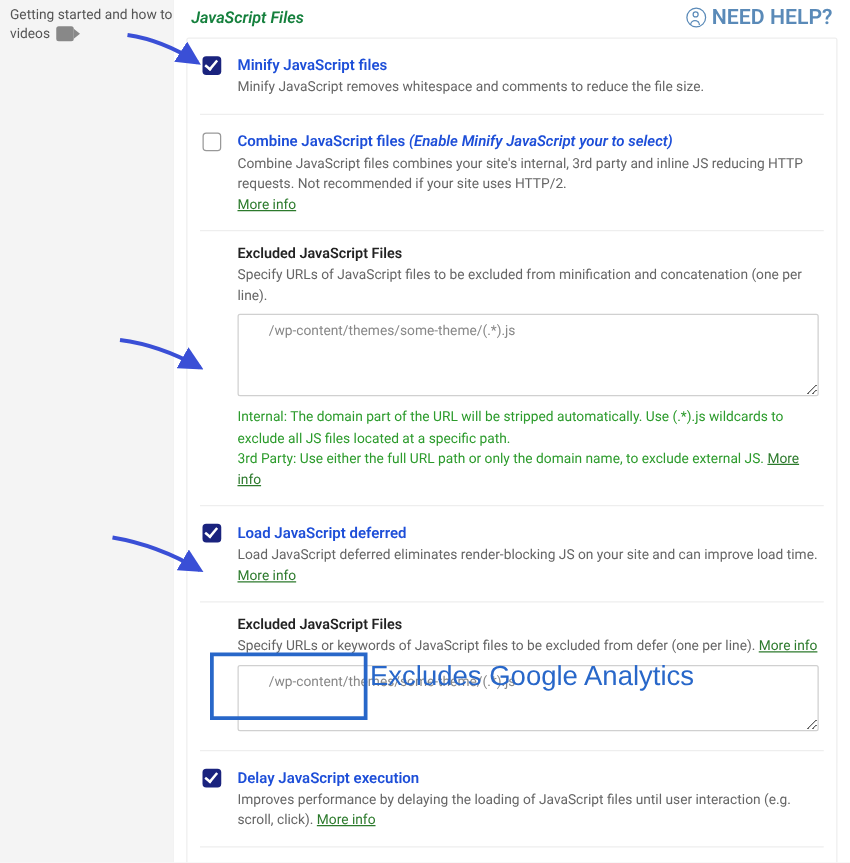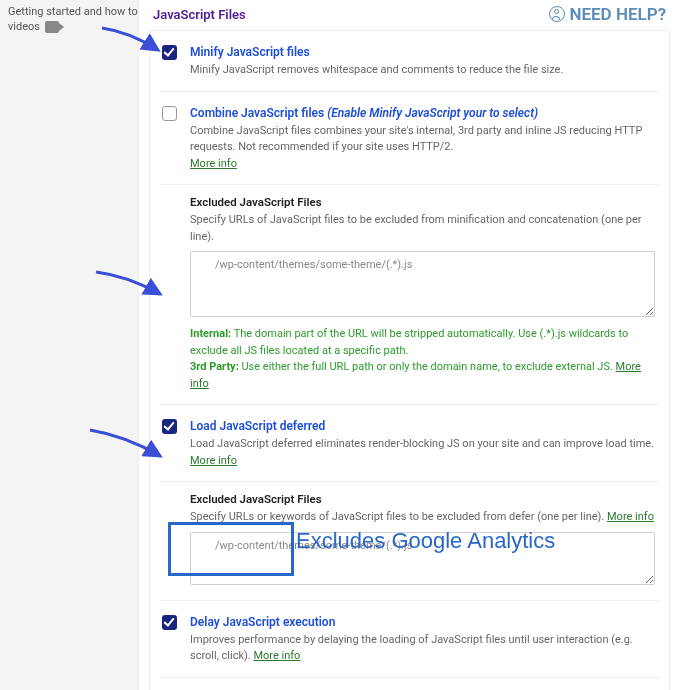--- a/index.html
+++ b/index.html
@@ -2,41 +2,41 @@
 <html><head>
 <meta charset="utf-8">
 <style>
   html,body{margin:0;padding:0;font-family:-apple-system,BlinkMacSystemFont,"Segoe UI",Roboto,Arial,sans-serif;font-size:12px;color:#333;background:#f4f4f4;}
   .page{width:680px;height:690px;position:relative;overflow:hidden;}
   .sidebar{position:absolute;left:0;top:0;width:132px;padding:4px 8px;color:#555;font-size:11px;line-height:1.4;}
   .sidebar .vidicon{display:inline-block;width:14px;height:12px;background:#888;border-radius:2px;vertical-align:middle;margin-left:2px;position:relative;}
   .sidebar .vidicon::after{content:"";position:absolute;right:-5px;top:2px;border-left:5px solid #888;border-top:4px solid transparent;border-bottom:4px solid transparent;}
   .main{position:absolute;left:138px;top:0;right:0;bottom:0;background:#fff;border-left:1px solid #eee;overflow:hidden;}
   .section-head{display:flex;justify-content:space-between;align-items:center;padding:4px 14px 6px 14px;}
-  .section-title{color:#4c1d95;font-weight:600;font-size:13px;}
+  .section-title{color:#15803d;font-weight:600;font-size:13px;font-style:italic;}
   .needhelp{color:#5a8ab8;font-size:17px;font-weight:600;display:flex;align-items:center;gap:4px;}
   .needhelp .picon{width:14px;height:14px;border:1.5px solid #5a8ab8;border-radius:50%;position:relative;}
   .needhelp .picon::before{content:"";position:absolute;top:2px;left:3.5px;width:5px;height:5px;border:1.5px solid #5a8ab8;border-radius:50%;box-sizing:border-box;}
   .needhelp .picon::after{content:"";position:absolute;bottom:1px;left:2px;width:8px;height:4px;border:1.5px solid #5a8ab8;border-bottom:none;border-radius:6px 6px 0 0;box-sizing:border-box;}
   .card{margin:0 10px;border:1px solid #eee;border-radius:2px;padding:0 10px;}
   .block{padding:14px 4px 12px 30px;position:relative;border-bottom:1px solid #eee;}
   .block:last-child{border-bottom:none;}
   .chk{position:absolute;left:2px;top:14px;width:15px;height:15px;border-radius:3px;box-sizing:border-box;cursor:pointer;}
   .chk.on{background:#1a237e;}
   .chk.on::after{content:"";position:absolute;left:4px;top:1px;width:4px;height:8px;border:solid #fff;border-width:0 2px 2px 0;transform:rotate(40deg);}
   .chk.off{background:#fff;border:1.5px solid #999;}
   .otitle{font-weight:600;font-size:12px;color:#1d4ed8;margin-bottom:3px;}
   .desc{color:#666;font-size:11px;line-height:1.5;}
   .link{color:#2c7a2c;text-decoration:underline;cursor:pointer;text-align:center;}
   .sub{padding:10px 4px 12px 30px;border-bottom:1px solid #eee;}
   .sub .subtitle{font-weight:600;font-size:11.5px;color:#222;margin-bottom:3px;}
   textarea{width:100%;box-sizing:border-box;border:1px solid #d0d0d0;border-radius:2px;padding:6px 24px;font-size:11px;color:#444;font-family:inherit;resize:vertical;margin-top:6px;}
   textarea::placeholder{color:#888;}
   .hint{color:#2c9b2c;font-size:11px;line-height:1.5;margin-top:6px;}
-  .hint b{color:#2c9b2c;font-weight:700;}
+  .hint b{color:#2c9b2c;font-weight:400;}
   
   .arrow{position:absolute;height:22px;pointer-events:none;z-index:30;}
   .arrow svg{overflow:visible;}
   
   .annot-box{position:absolute;border:3px solid #2867c9;z-index:20;pointer-events:none;}
   .annot-label{position:absolute;color:#2867c9;font-size:22px;font-weight:400;z-index:21;pointer-events:none;font-family:"Segoe UI",Arial,sans-serif;}
 </style>
 </head>
 <body>
 

